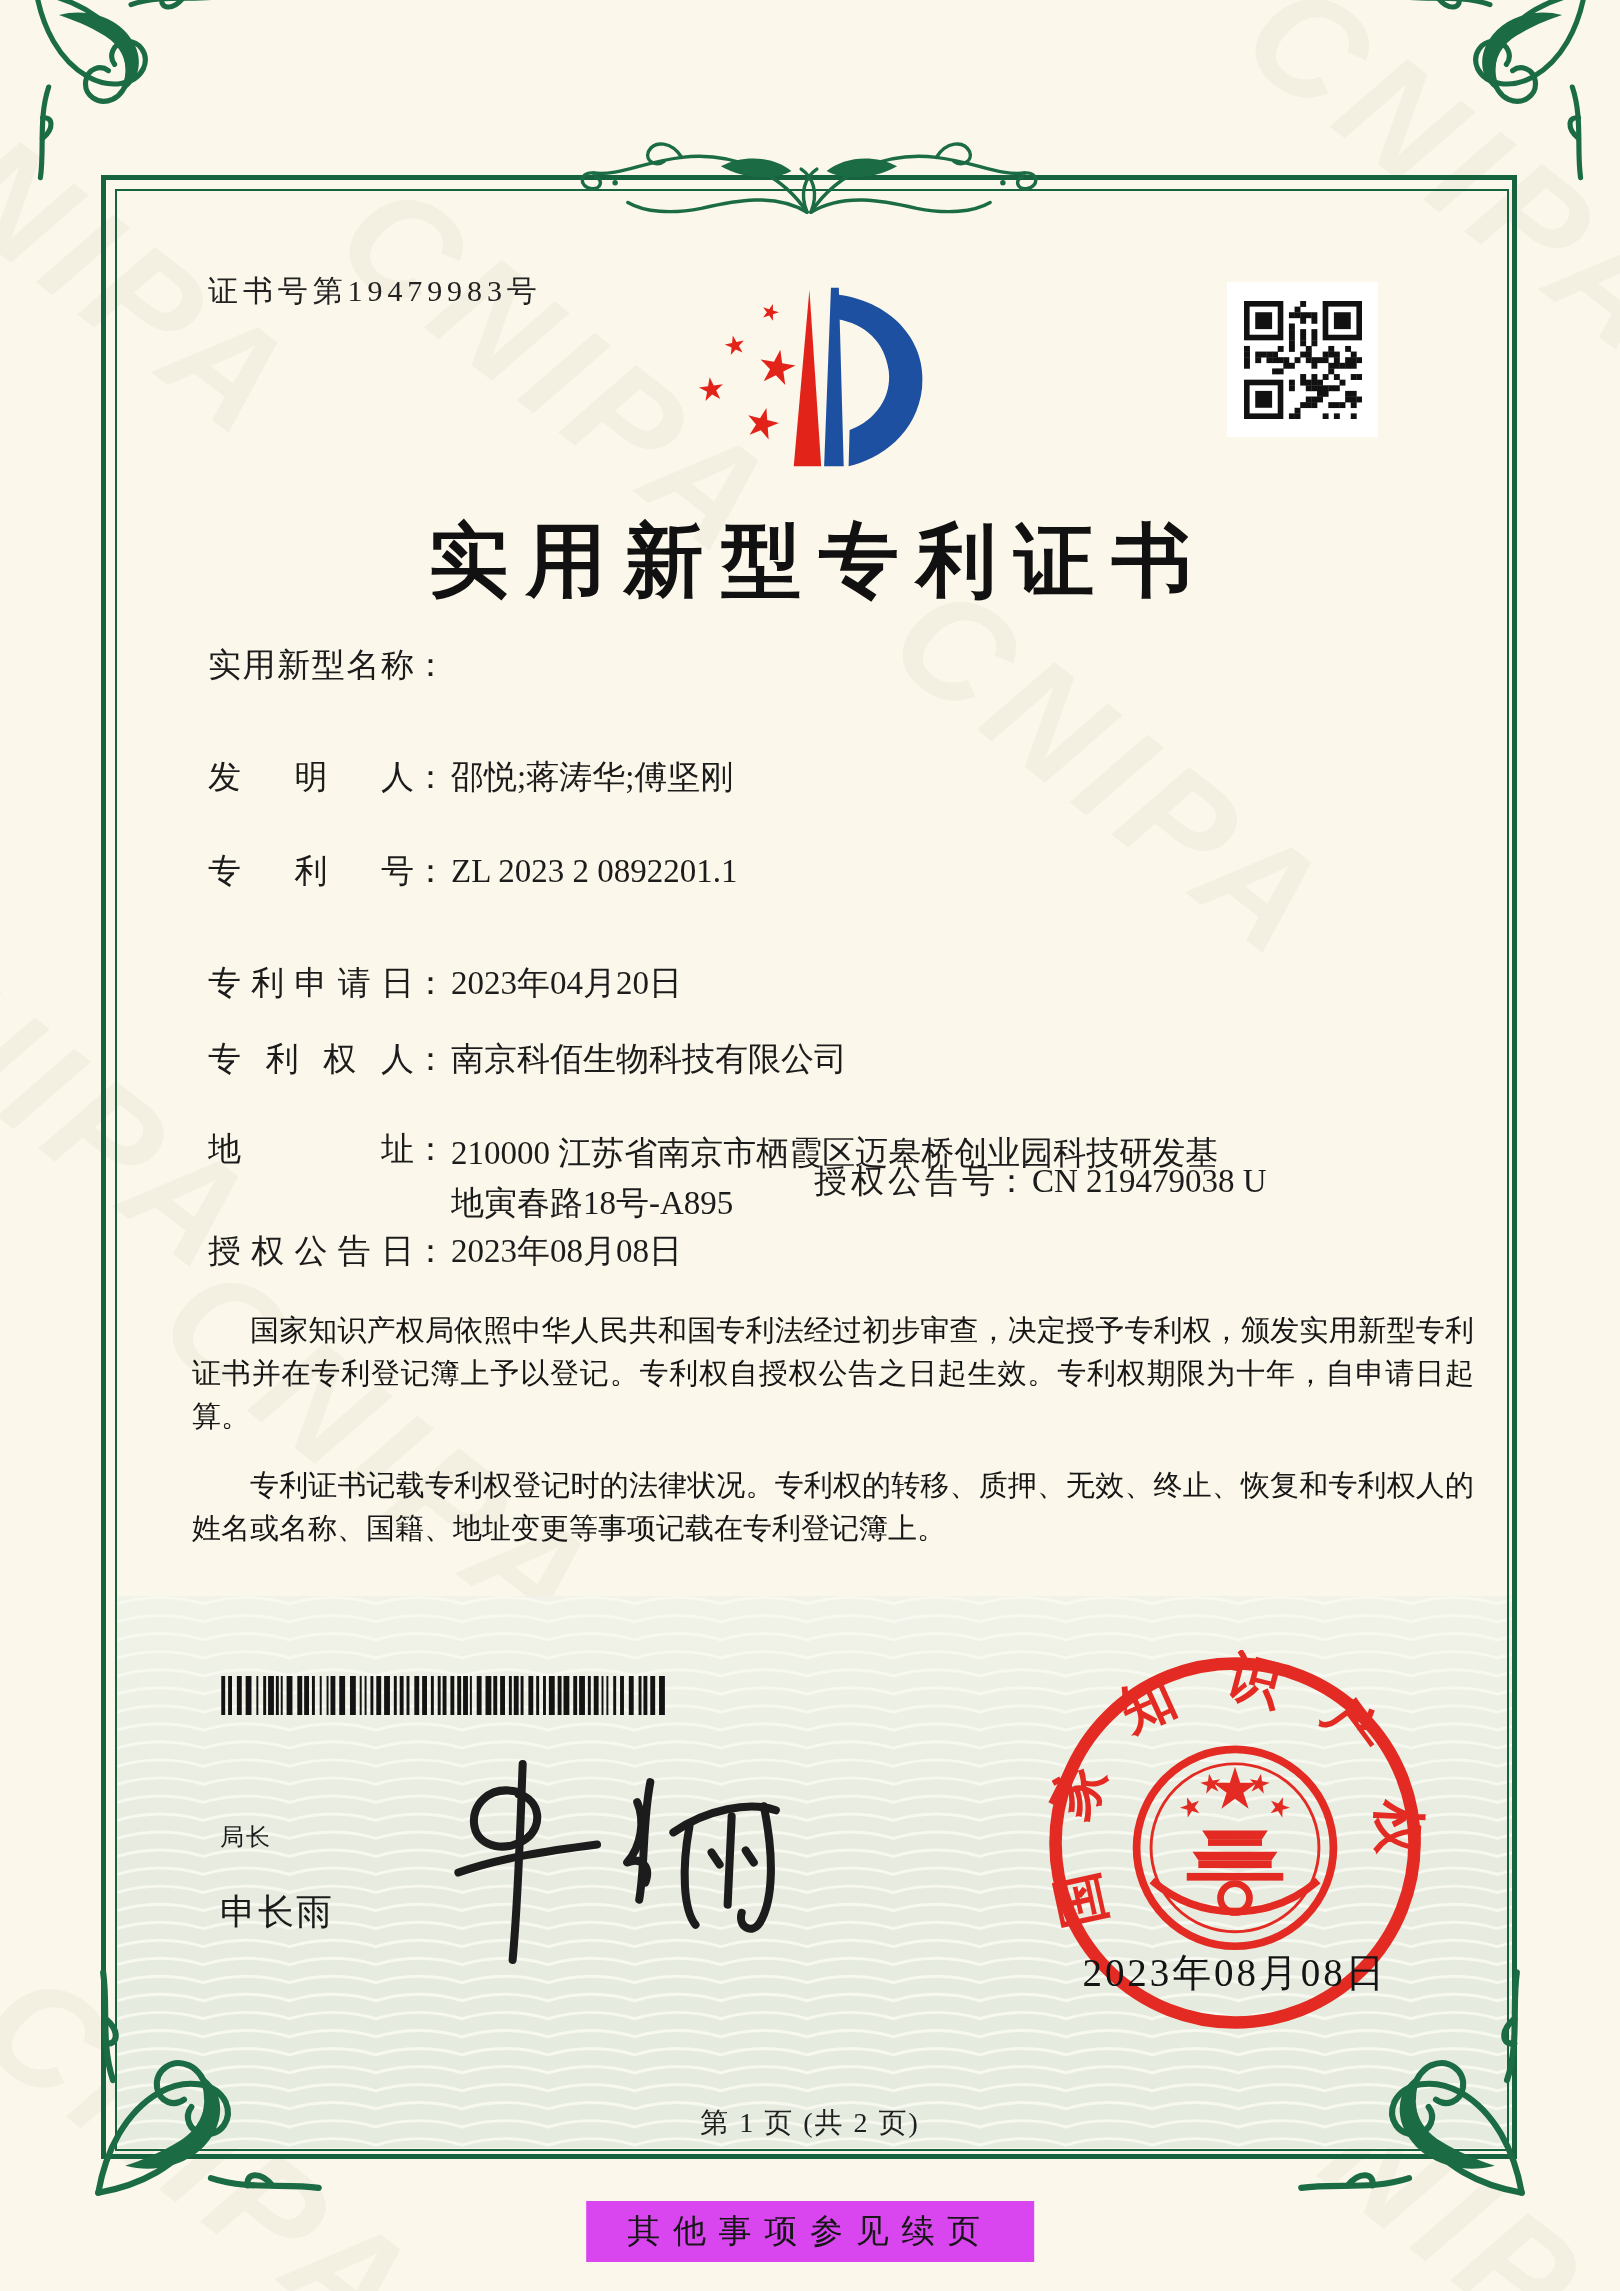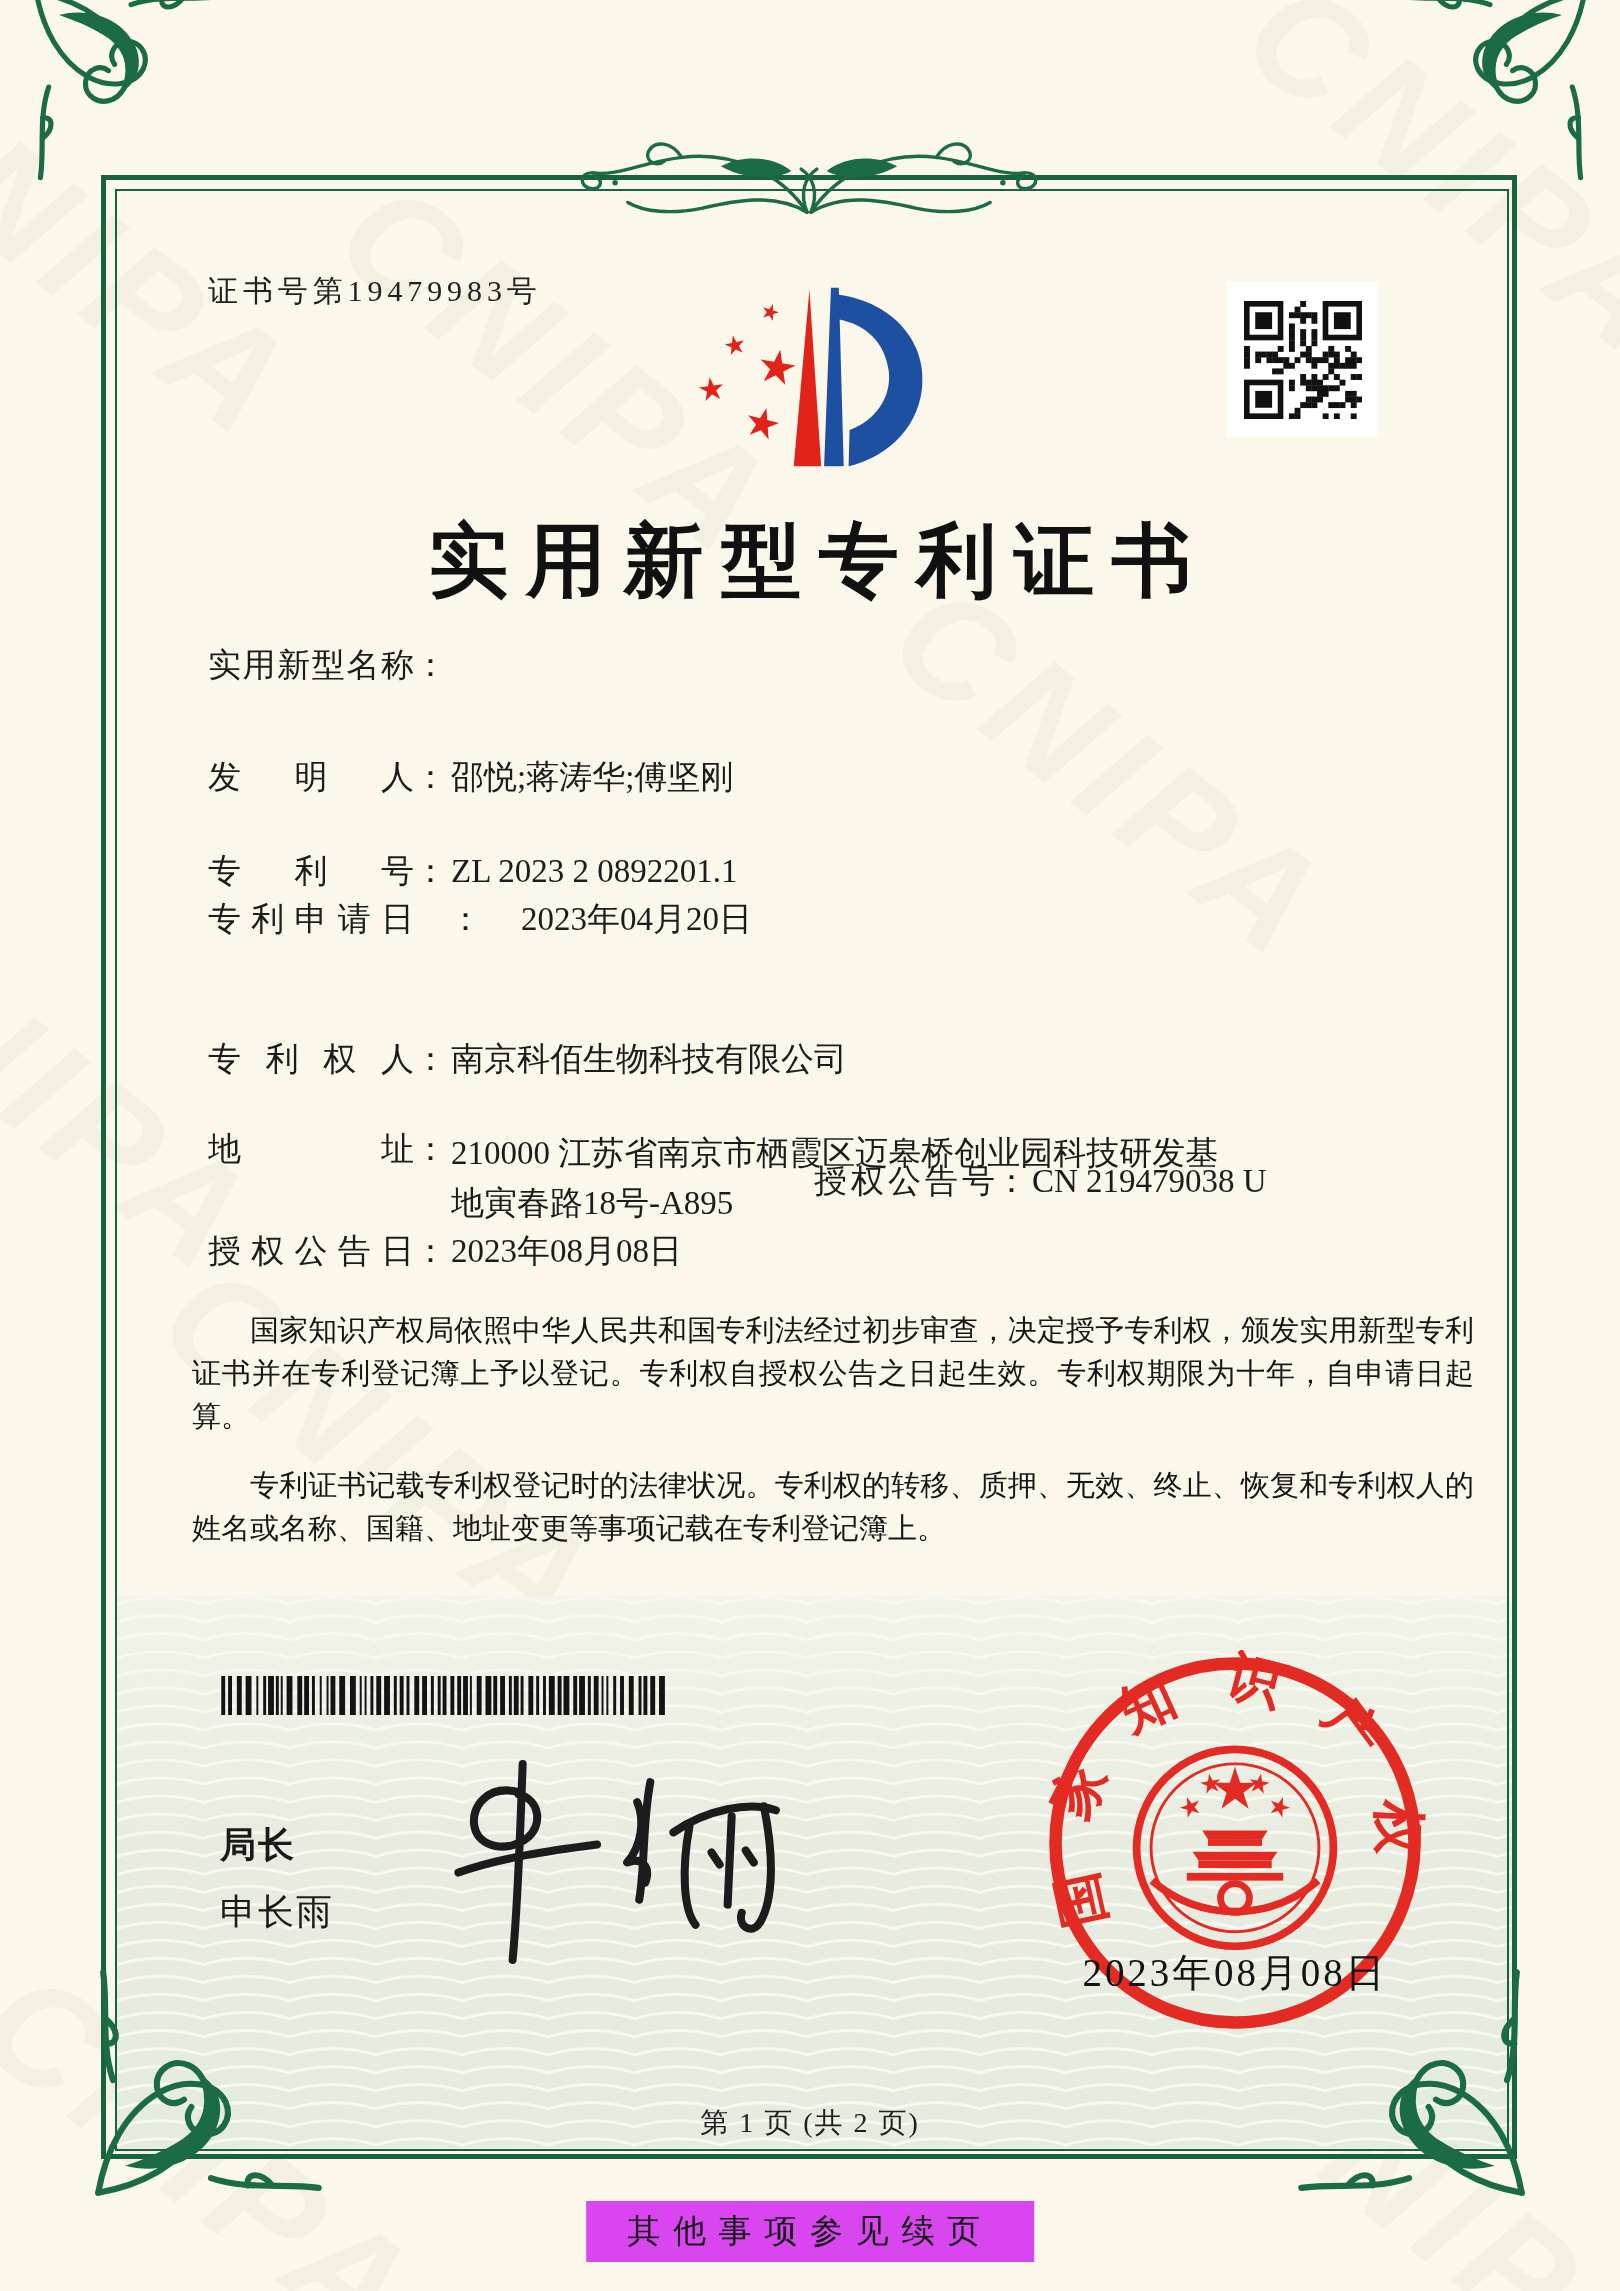--- a/index.html
+++ b/index.html
@@ -61,36 +61,36 @@
   .title{
     position:absolute; left:0; right:0; top:508px; margin:0; text-align:center;
     font-size:80px; font-weight:bold; letter-spacing:17.6px; text-indent:17.6px;
     color:#111; z-index:4;
   }
   
   .frow{position:absolute; left:208px; display:flex; font-size:33px; color:#1c1c1c; z-index:4; line-height:1.25;}
   .flabel{display:block; width:206px; text-align:justify; text-align-last:justify; flex:none;}
   .fcolon{display:block; width:37px; flex:none;}
   .fvalue{display:block; white-space:nowrap;}
-  .r0{top:645px;} .r1{top:757px;} .r2{top:851px;} .r3{top:899px;gap:35px;}
+  .r0{top:645px;} .r1{top:757px;} .r2{top:851px;} .r3{top:963px;}
   .r4{top:1039px;} .r5{top:1129px;} .r6{top:1231px;}
   .frow-b{left:814px; top:1161px;}
   .frow-b .flabel{width:181px;}
   .addr .fvalue{white-space:normal; width:789px; line-height:1.5;}
   
   .paras{
     position:absolute; left:192px; top:1309px; width:1282px; z-index:4;
     font-size:29px; line-height:1.48; text-align:justify; color:#161616;
   }
   .paras p{margin:0; text-indent:2em;}
   .paras p + p{margin-top:26px;}
   
   .barcode{position:absolute; left:220px; top:1676px; width:453px; height:39px; z-index:4;}
   .signer-role{
-    position:absolute; left:220px; top:1821px; font-size:36px; font-weight:700;
+    position:absolute; left:220px; top:1821px; font-size:24px; font-weight:400;
     font-family:"Liberation Sans","DejaVu Sans",sans-serif; color:#1a1a1a; z-index:4; letter-spacing:2px;
   }
   .signer-name{
     position:absolute; left:220px; top:1888px; font-size:36px; font-weight:500;
     font-family:"Liberation Sans","DejaVu Sans",sans-serif; color:#1a1a1a; z-index:4; letter-spacing:2px;
   }
   .sig{position:absolute; left:400px; top:1754px; width:382px; height:211px; z-index:4;}
   
   .seal{position:absolute; left:1042px; top:1650px; width:386px; height:386px; z-index:5; opacity:0.95;}
   .seal-date{

